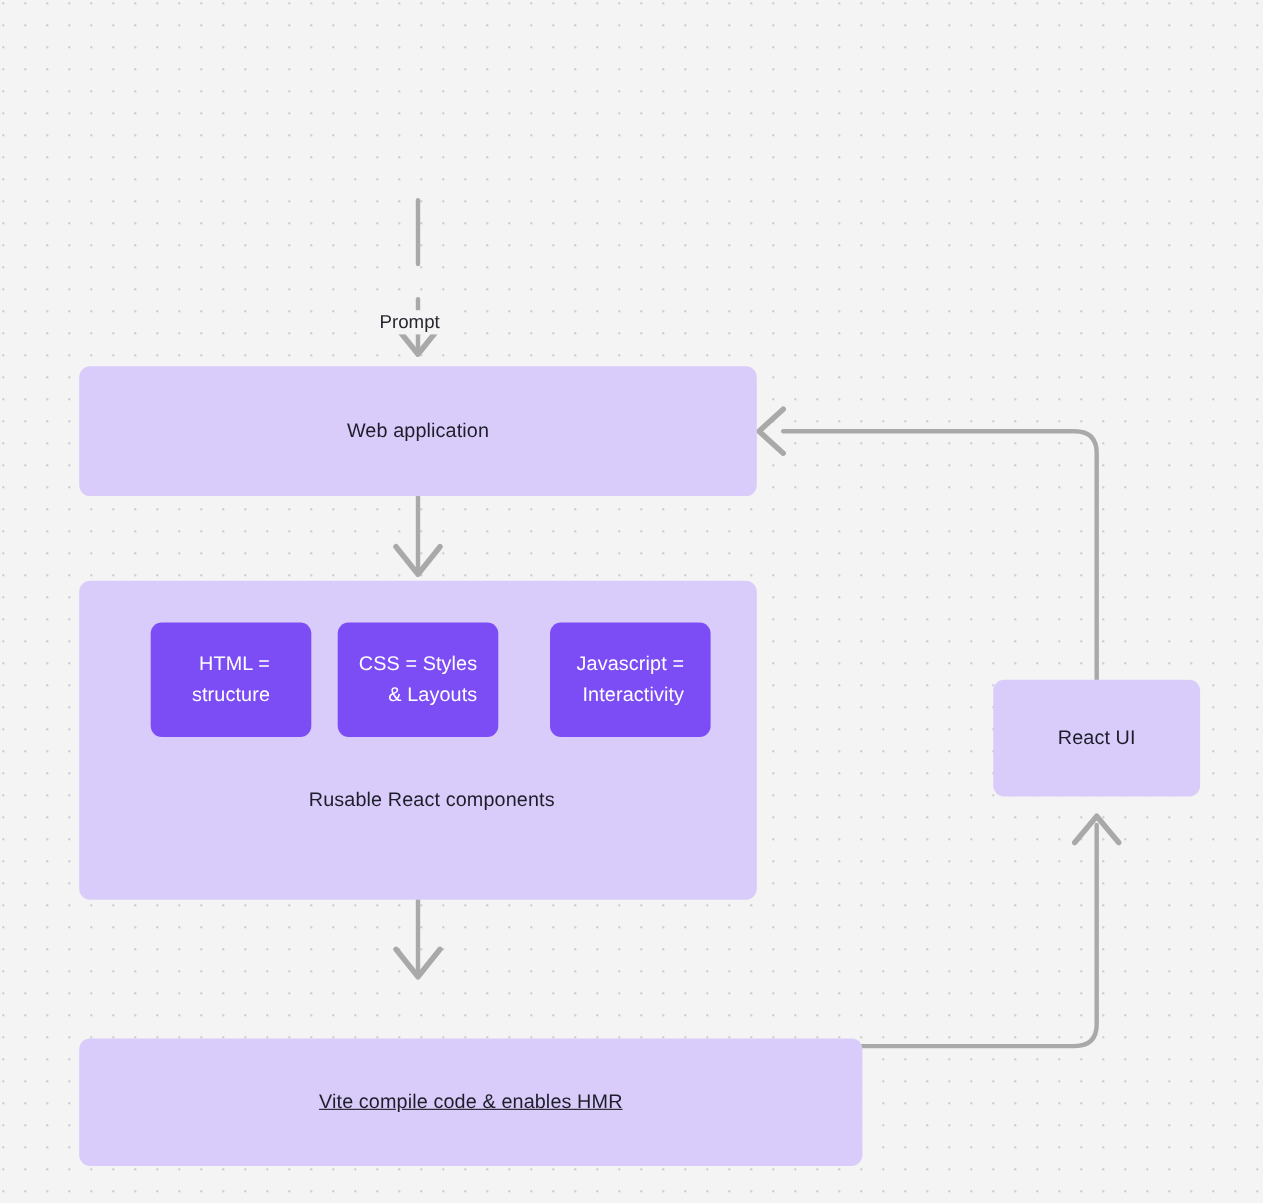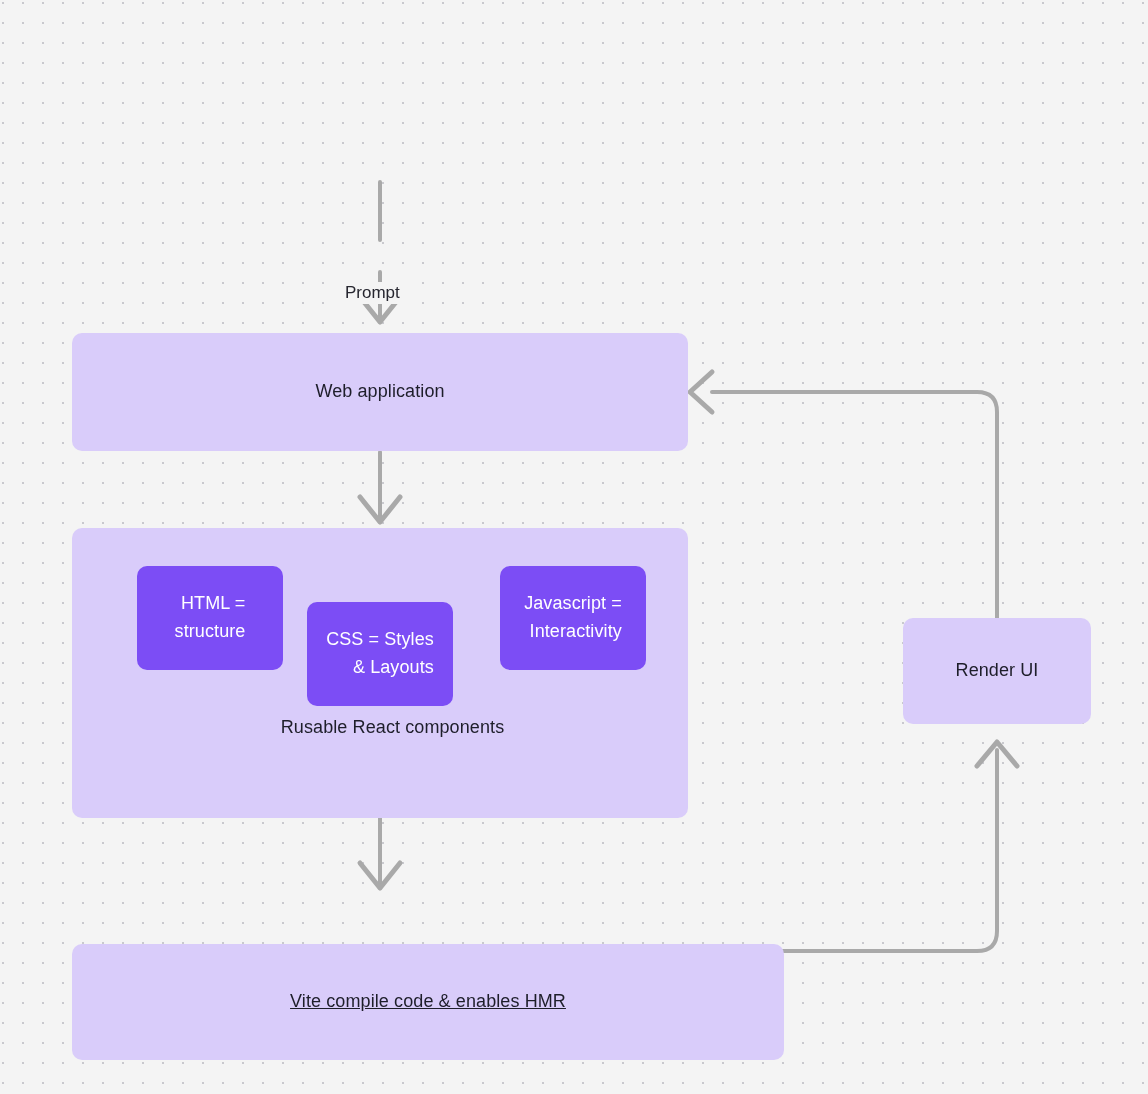--- a/index.html
+++ b/index.html
@@ -117,36 +117,36 @@
     <span class="node-label">Web application</span>
   </div>
 
   <div class="node node-light group-box" style="left:72px; top:528px; width:616px; height:290px;">
 
     <div class="node node-accent" style="left:65px; top:38px; width:146px; height:104px;">
       <span class="node-label">HTML =
 structure</span>
     </div>
 
-    <div class="node node-accent" style="left:235px; top:38px; width:146px; height:104px;margin-top:36px;">
+    <div class="node node-accent" style="left:235px; top:38px; width:146px; height:104px;">
       <span class="node-label">CSS = Styles
 &amp; Layouts</span>
     </div>
 
     <div class="node node-accent" style="left:428px; top:38px; width:146px; height:104px;">
       <span class="node-label">Javascript =
 Interactivity</span>
     </div>
 
     <div class="node" style="left:0px; top:178px; width:616px; height:44px; color:#1e1e2a;padding-left:25px;">
       <span class="node-label">Rusable React components</span>
     </div>
   </div>
 
   <div class="node node-light" style="left:72px; top:944px; width:712px; height:116px;text-decoration:underline;">
     <span class="node-label">Vite compile code &amp; enables HMR</span>
   </div>
 
   <div class="node node-light" style="left:903px; top:618px; width:188px; height:106px;">
-    <span class="node-label">Render UI</span>
+    <span class="node-label">React UI</span>
   </div>
 
 </div>
 
 </body></html>

